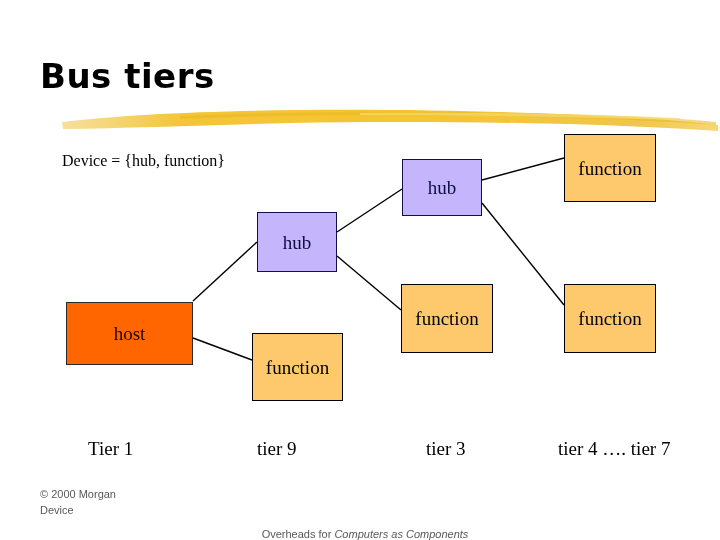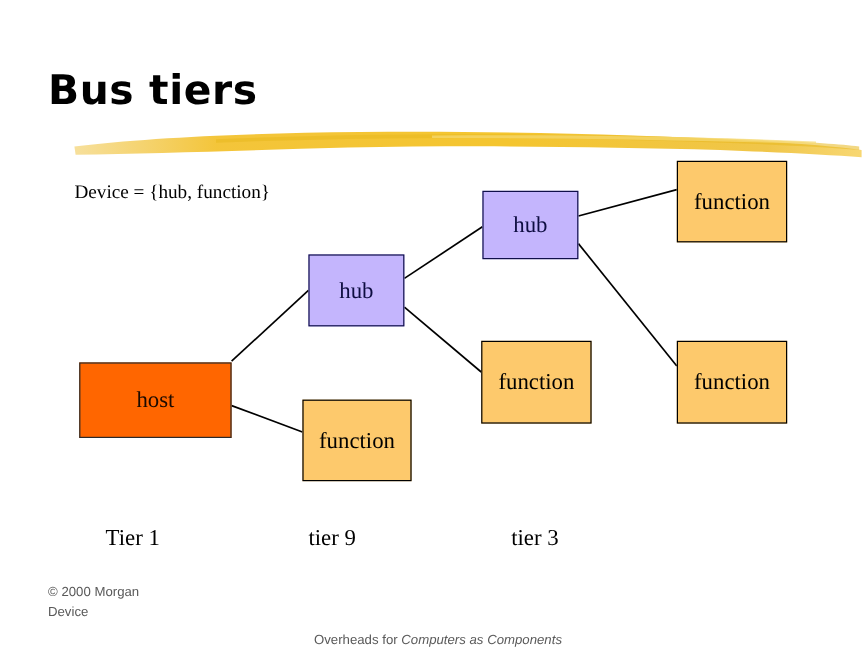--- a/index.html
+++ b/index.html
@@ -177,20 +177,21 @@
   <div class="node hub" id="node-hub2">hub</div>
   <div class="node host" id="node-host">host</div>
   <div class="node func" id="node-func-t2">function</div>
   <div class="node func" id="node-func-t3">function</div>
   <div class="node func" id="node-func-t4a">function</div>
   <div class="node func" id="node-func-t4b">function</div>
 
   <div class="tier-label" id="tier-1">Tier 1</div>
   <div class="tier-label" id="tier-2">tier 9</div>
   <div class="tier-label" id="tier-3">tier 3</div>
+  <div class="tier-label" id="tier-4">tier 4  …. tier 7</div>
 
   <div class="footer-text" id="footer-left">
     <div>© 2000 Morgan</div>
     <div>Device</div>
   </div>
   <div class="footer-text" id="footer-center">
     <span>Overheads for </span><span class="italic">Computers as Components</span>
   </div>
 
 </div>

